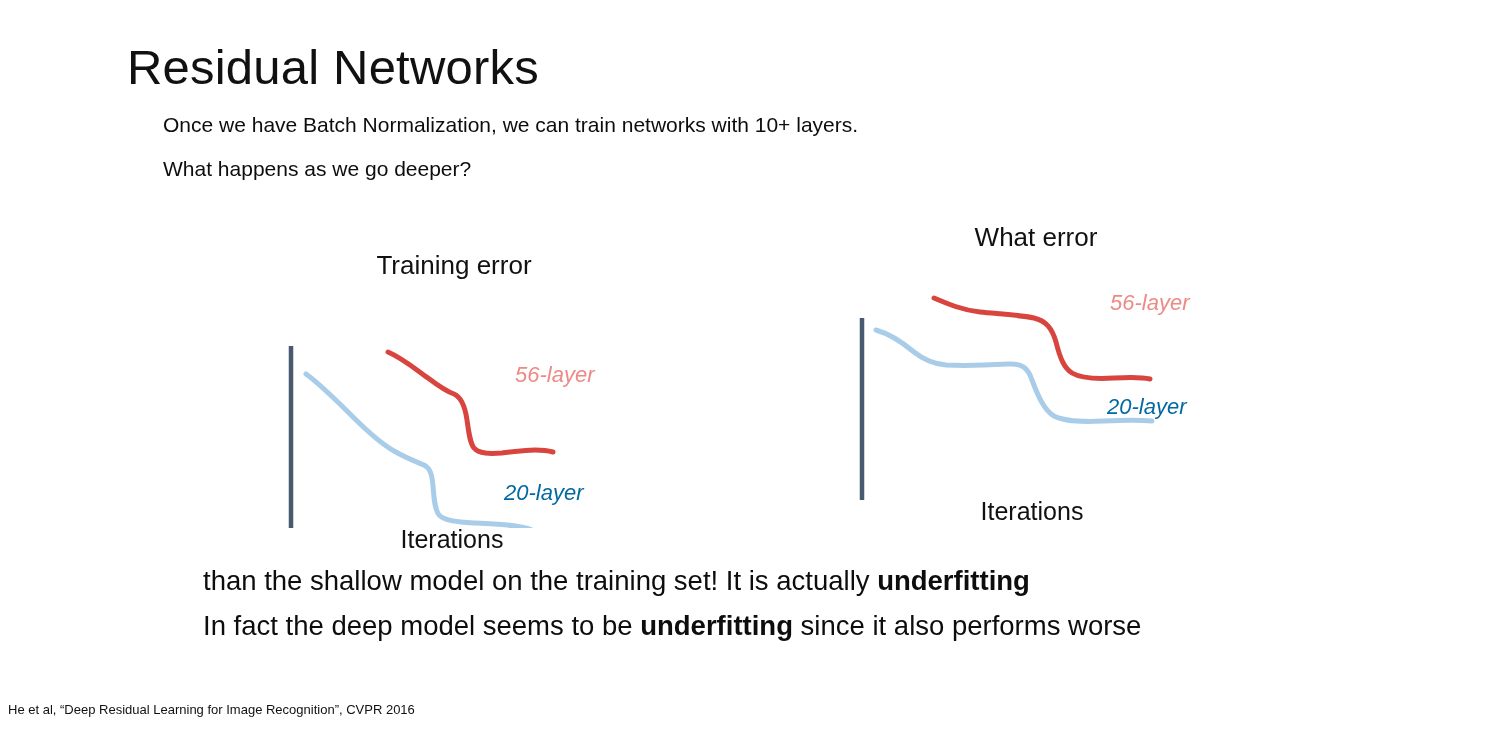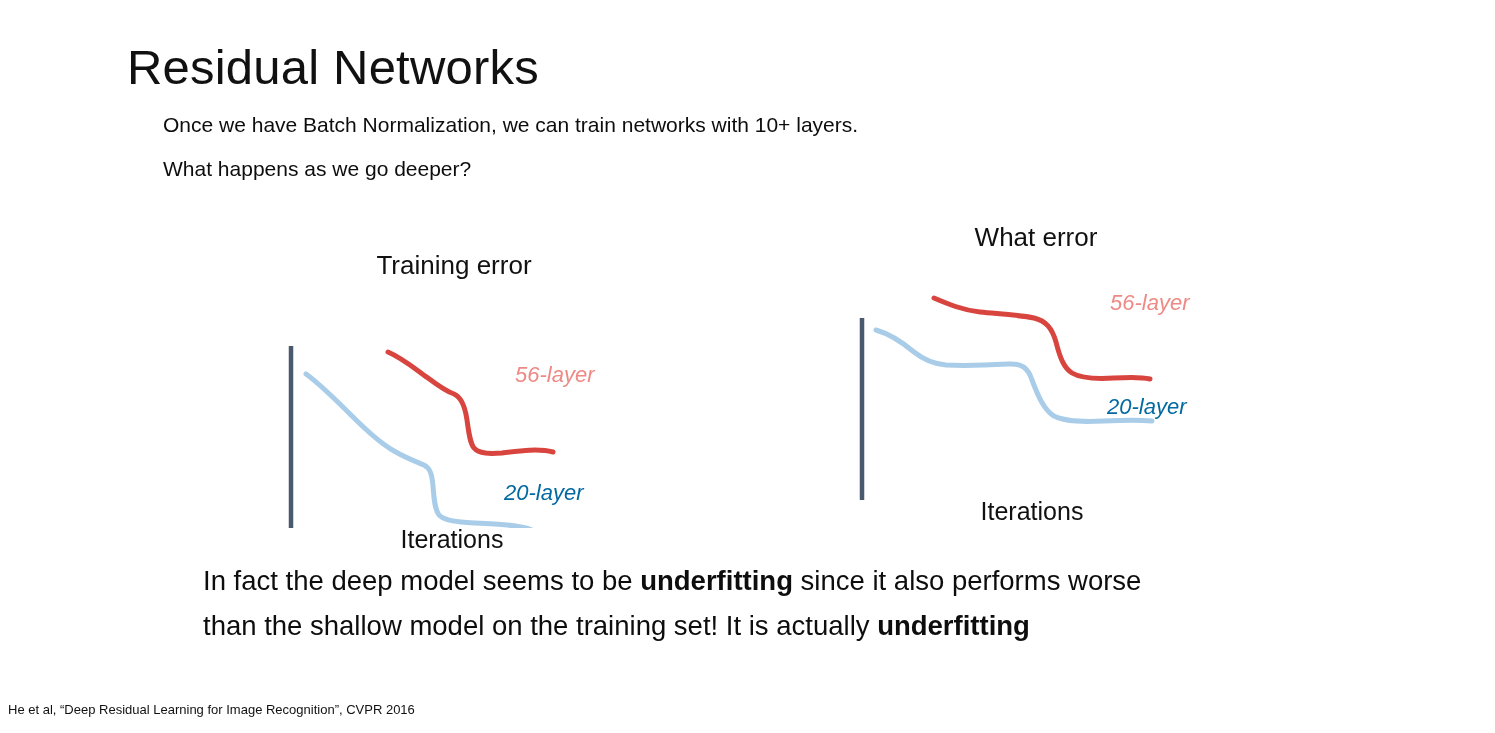--- a/index.html
+++ b/index.html
@@ -129,19 +129,19 @@
                C292,160 310,160 320,161" fill="none" stroke="#a9cde9" stroke-width="5" stroke-linecap="round" stroke-linejoin="round"></path>
     </svg>
 
     <span class="series-tag tag-56">56-layer</span>
     <span class="series-tag tag-20">20-layer</span>
 
     <div class="axis-label">Iterations</div>
   </div>
 
   <div id="conclusion">
+    <span class="ln"><span>than the shallow model on the training set! It is actually </span><b>underfitting</b></span>
     <span class="ln"><span>In fact the deep model seems to be </span><b>underfitting</b><span> since it also performs worse</span></span>
-    <span class="ln"><span>than the shallow model on the training set! It is actually </span><b>underfitting</b></span>
   </div>
 
   <div id="citation">He et al, “Deep Residual Learning for Image Recognition”, CVPR 2016</div>
 
 </div>
 
 </body></html>

